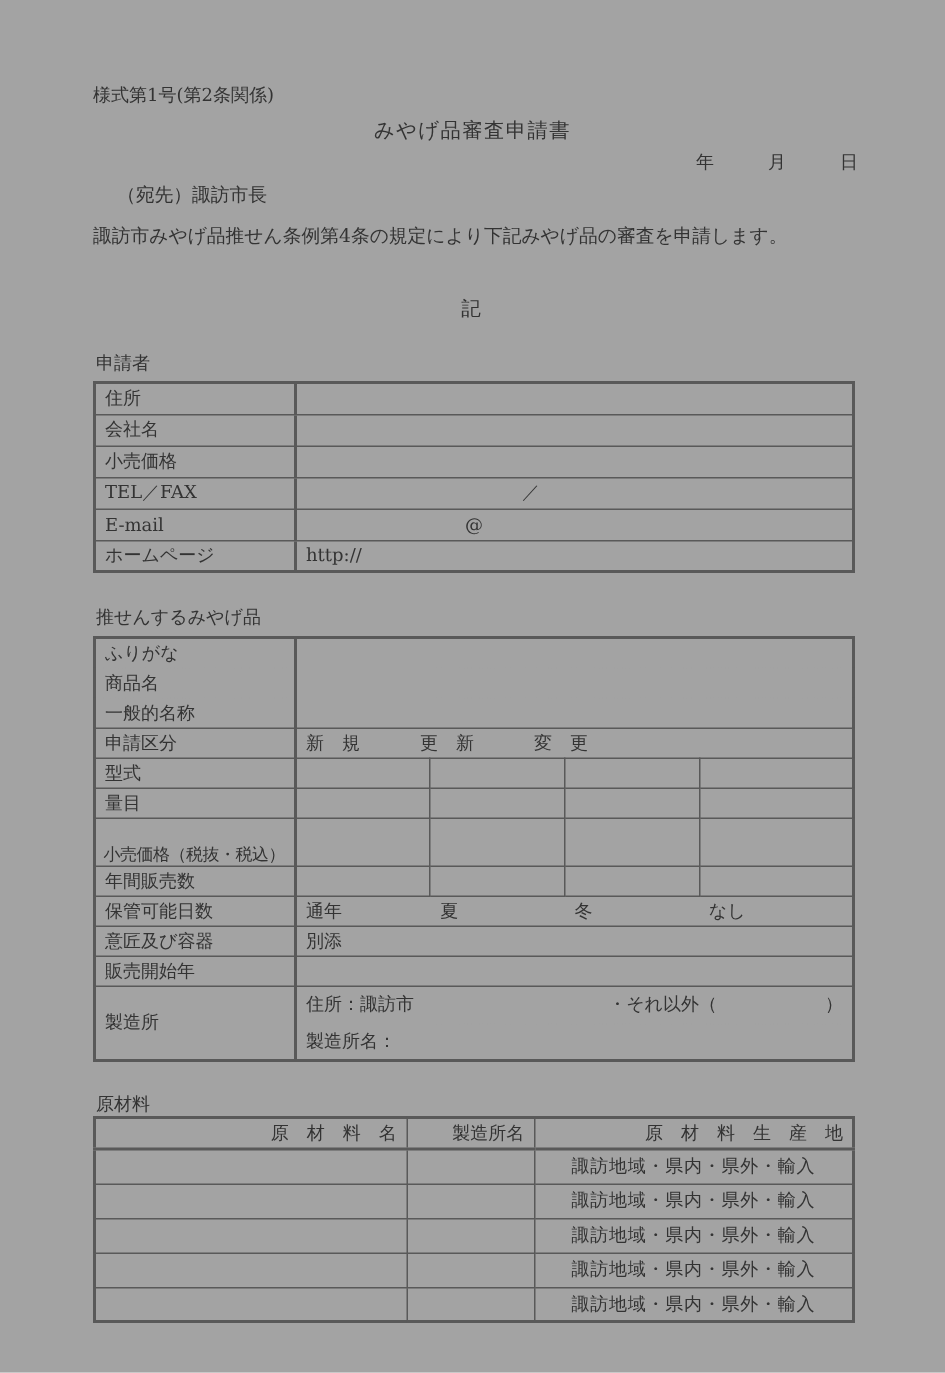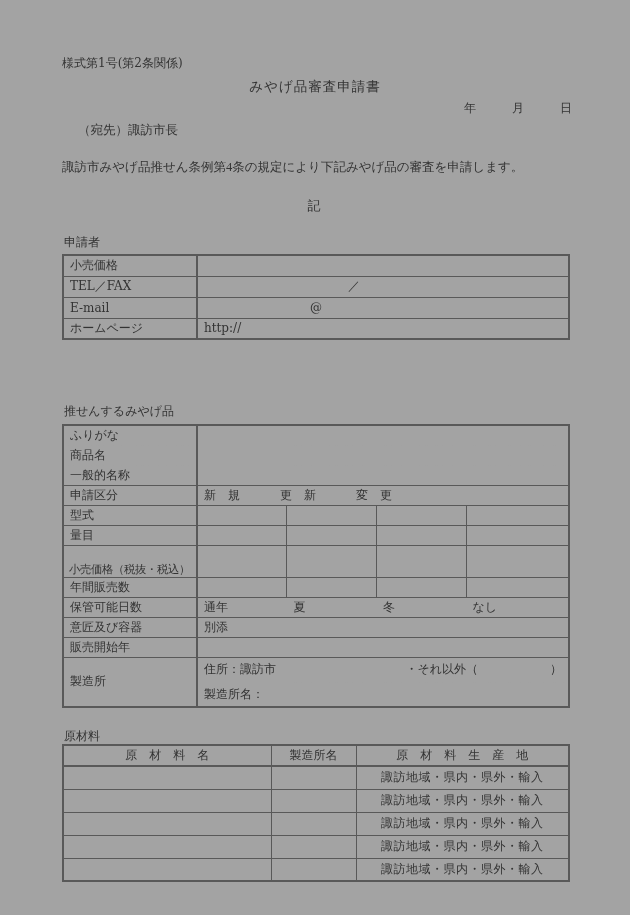--- a/index.html
+++ b/index.html
@@ -15,21 +15,21 @@
     background: #a3a3a3;
     margin: 0 auto;
     overflow: hidden;
   }
   .abs { position: absolute; white-space: nowrap; }
 
   .form-number { left: 62px; top: 55px; font-size: 12px; }
   .title { left: 0; right: 0; top: 78px; text-align: center; font-size: 13.5px; letter-spacing: 1px; }
   .date-line { right: 58px; top: 100px; font-size: 12px; }
   .addressee { left: 78px; top: 122px; font-size: 12.5px; }
-  .intro { left: 62px; top: 159px; font-size: 12.5px; font-family: Liberation Serif, serif; }
+  .intro { left: 62px; top: 149px; font-size: 12.5px; }
   .record-mark { left: 0; right: 0; top: 197px; text-align: center; font-size: 13px; letter-spacing: 2px; }
 
   .caption { font-size: 12px; }
   .cap-applicant { left: 64px; top: 234px; }
   .cap-souvenir  { left: 64px; top: 403px; }
   .cap-materials { left: 64px; top: 728px; }
 
   table.tbl {
     position: absolute;
     border-collapse: collapse;
@@ -63,21 +63,21 @@
   td.dasht { border-top: 1px dashed #a3a3a3; }
 
   td.pad-slash { padding-left: 150px; }
   td.pad-at { padding-left: 112px; }
 
   .opts { display: flex; justify-content: flex-start; gap: 40px; }
   .storage-opts { display: flex; }
   .storage-opts span { flex: 1; text-align: left; }
   .factory-addr-line { display: flex; justify-content: space-between; }
 
-  tr.head td { border-bottom: 2px solid #595959; text-align: center; }
+  tr.head td { border-bottom: 2px solid #595959; text-align: right; }
   td.origin { text-align: center; letter-spacing: 0.5px; }
 </style>
 </head>
 <body>
 
 <div class="page">
 
   <div class="abs form-number">様式第1号(第2条関係)</div>
   <div class="abs title">みやげ品審査申請書</div>
   <div class="abs date-line">年　　　月　　　日</div>
@@ -85,20 +85,28 @@
   <div class="abs intro">諏訪市みやげ品推せん条例第4条の規定により下記みやげ品の審査を申請します。</div>
   <div class="abs record-mark">記</div>
 
   <div class="abs caption cap-applicant">申請者</div>
   <table class="tbl tbl-applicant">
     <colgroup>
         <col style="width:134px">
         <col style="width:372px">
       </colgroup>
     <tbody>
+        <tr>
+      <td class="label">住所</td>
+      <td></td>
+    </tr>
+    <tr>
+      <td class="label">会社名</td>
+      <td></td>
+    </tr>
     <tr>
       <td class="label">小売価格</td>
       <td></td>
     </tr>
     <tr>
       <td class="label">TEL／FAX</td>
       <td class="pad-slash">／</td>
     </tr>
     <tr>
       <td class="label">E-mail</td>

